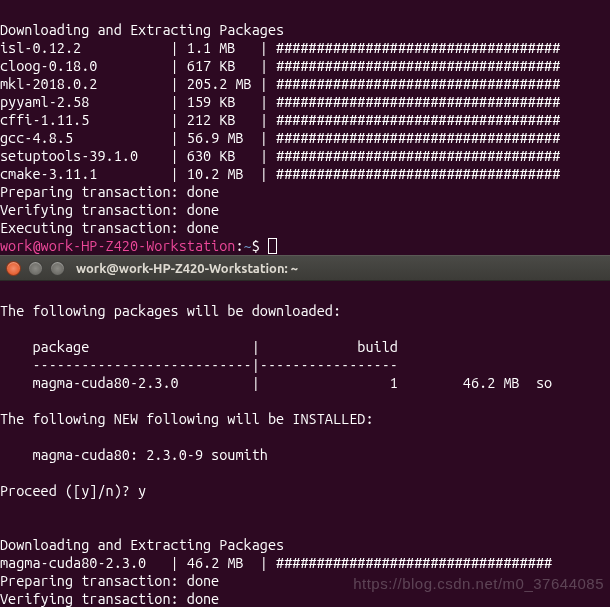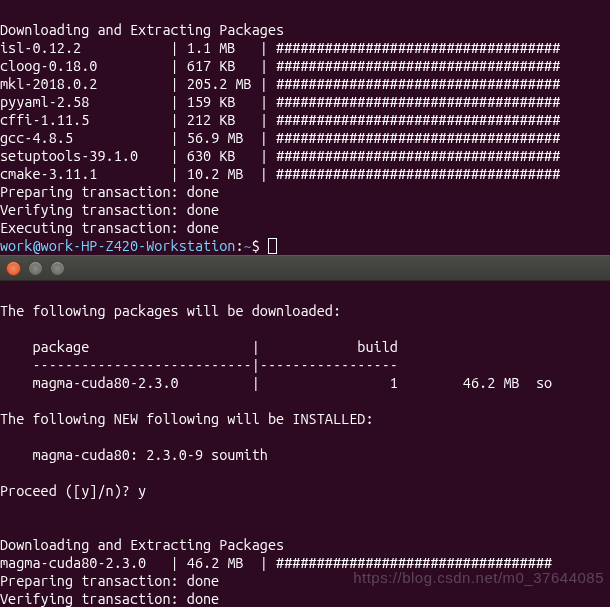--- a/index.html
+++ b/index.html
@@ -39,39 +39,39 @@
   .btn-close { background: radial-gradient(#f28c6a,#df4a16); }
   .btn-min   { background: radial-gradient(#8b8a85,#5f5e59); }
   .btn-max   { background: radial-gradient(#8b8a85,#5f5e59); }
   .title-text {
     color: #dfdbd2;
     font-family: Ubuntu, sans-serif;
     font-size: 13px;
     font-weight: bold;
     margin-left: 4px;
   }
-  .prompt-user { color: #7dd3fc; }
+  .prompt-user { color: #ec4899; }
   .prompt-path { color: #729fcf; }
   .cursor {
     display: inline-block;
     width: 8px;
     height: 15px;
     background: #ffffff;
     vertical-align: text-bottom;
   }
   .cursor.outline {
     background: transparent;
     border: 1px solid #ffffff;
     width: 7px;
     height: 14px;
   }
   .watermark {
     position: absolute;
     right: 6px;
-    bottom: 20px;
+    bottom: 14px;
     color: rgba(220,220,220,0.28);
     font-family: sans-serif;
     font-size: 15px;
     letter-spacing: 0.5px;
     pointer-events: none;
   }
 </style>
 </head>
 <body>
 
@@ -88,20 +88,21 @@
 <span>Preparing transaction: done</span>
 <span>Verifying transaction: done</span>
 <span>Executing transaction: done</span>
 <span><span class="prompt-user">work@work-HP-Z420-Workstation</span><span>:</span><span class="prompt-path">~</span><span>$ </span><span class="cursor outline"></span></span>
 </div>
 
 <div class="title-bar">
   <span class="btn btn-close"></span>
   <span class="btn btn-min"></span>
   <span class="btn btn-max"></span>
+  <span class="title-text">work@work-HP-Z420-Workstation: ~</span>
 </div>
 
 <div class="term">
 <span>The following packages will be downloaded:</span>
 
 <span>    package                    |            build</span>
 <span>    ---------------------------|-----------------</span>
 <span>    magma-cuda80-2.3.0         |                1        46.2 MB  so</span>
 
 <span>The following NEW following will be INSTALLED:</span>

